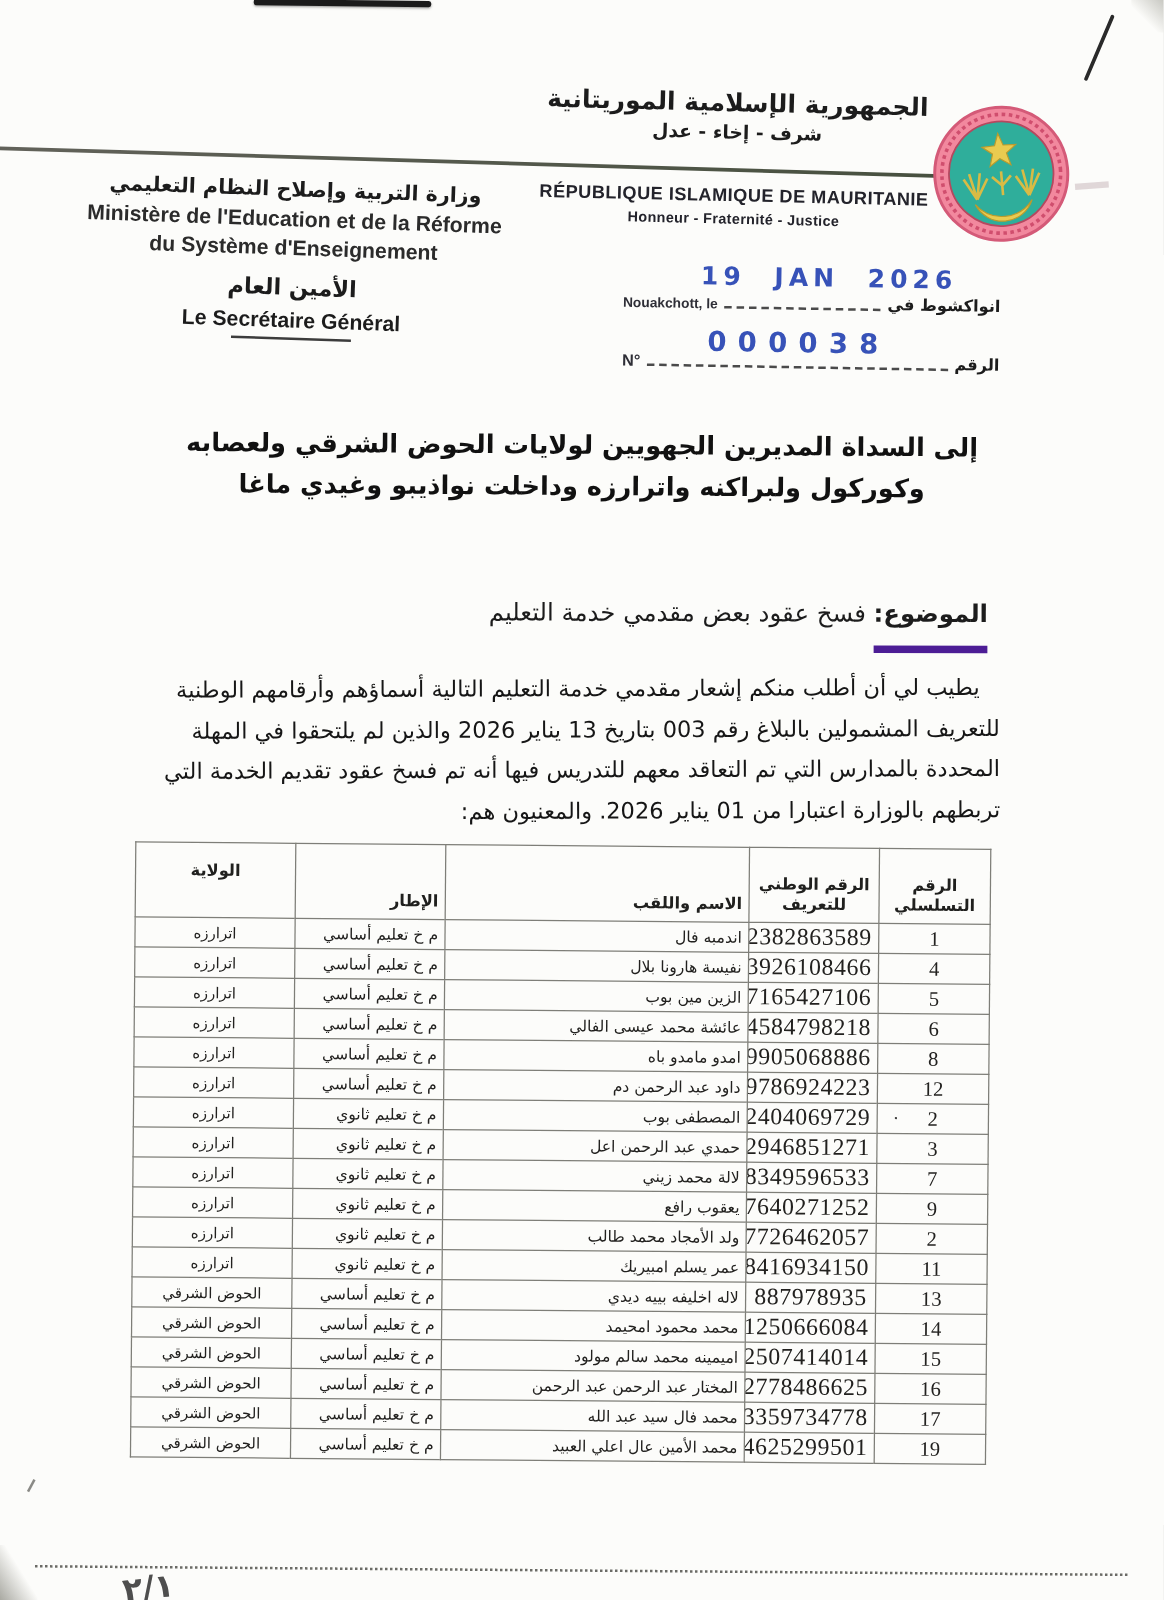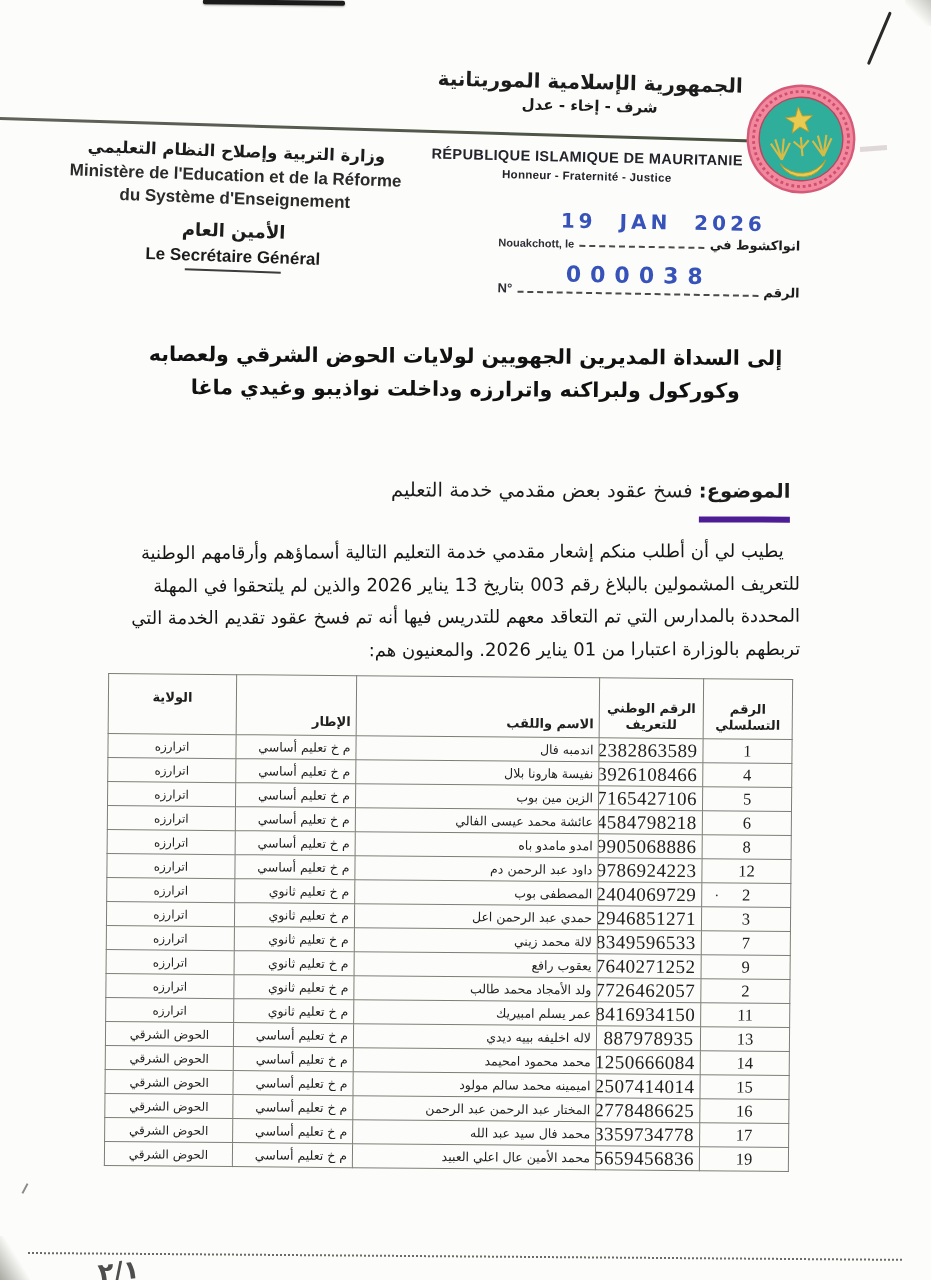--- a/index.html
+++ b/index.html
@@ -375,21 +375,21 @@
       <td class="td-id">3359734778</td>
       <td class="td-name">محمد فال سيد عبد الله</td>
       <td class="td-cadre">م خ تعليم أساسي</td>
       <td class="td-wilaya">الحوض الشرقي</td>
     </tr>
           <tr>
       <td class="td-serial">
         <span class="stray"></span>
         <span>19</span>
       </td>
-      <td class="td-id">5659456836</td>
+      <td class="td-id">4625299501</td>
       <td class="td-name">محمد الأمين عال اعلي العبيد</td>
       <td class="td-cadre">م خ تعليم أساسي</td>
       <td class="td-wilaya">الحوض الشرقي</td>
     </tr>
         </tbody>
     </table>
   </div>
 
   <div class="abs dotline"></div>
   <div class="abs page-num">٢/١</div>

